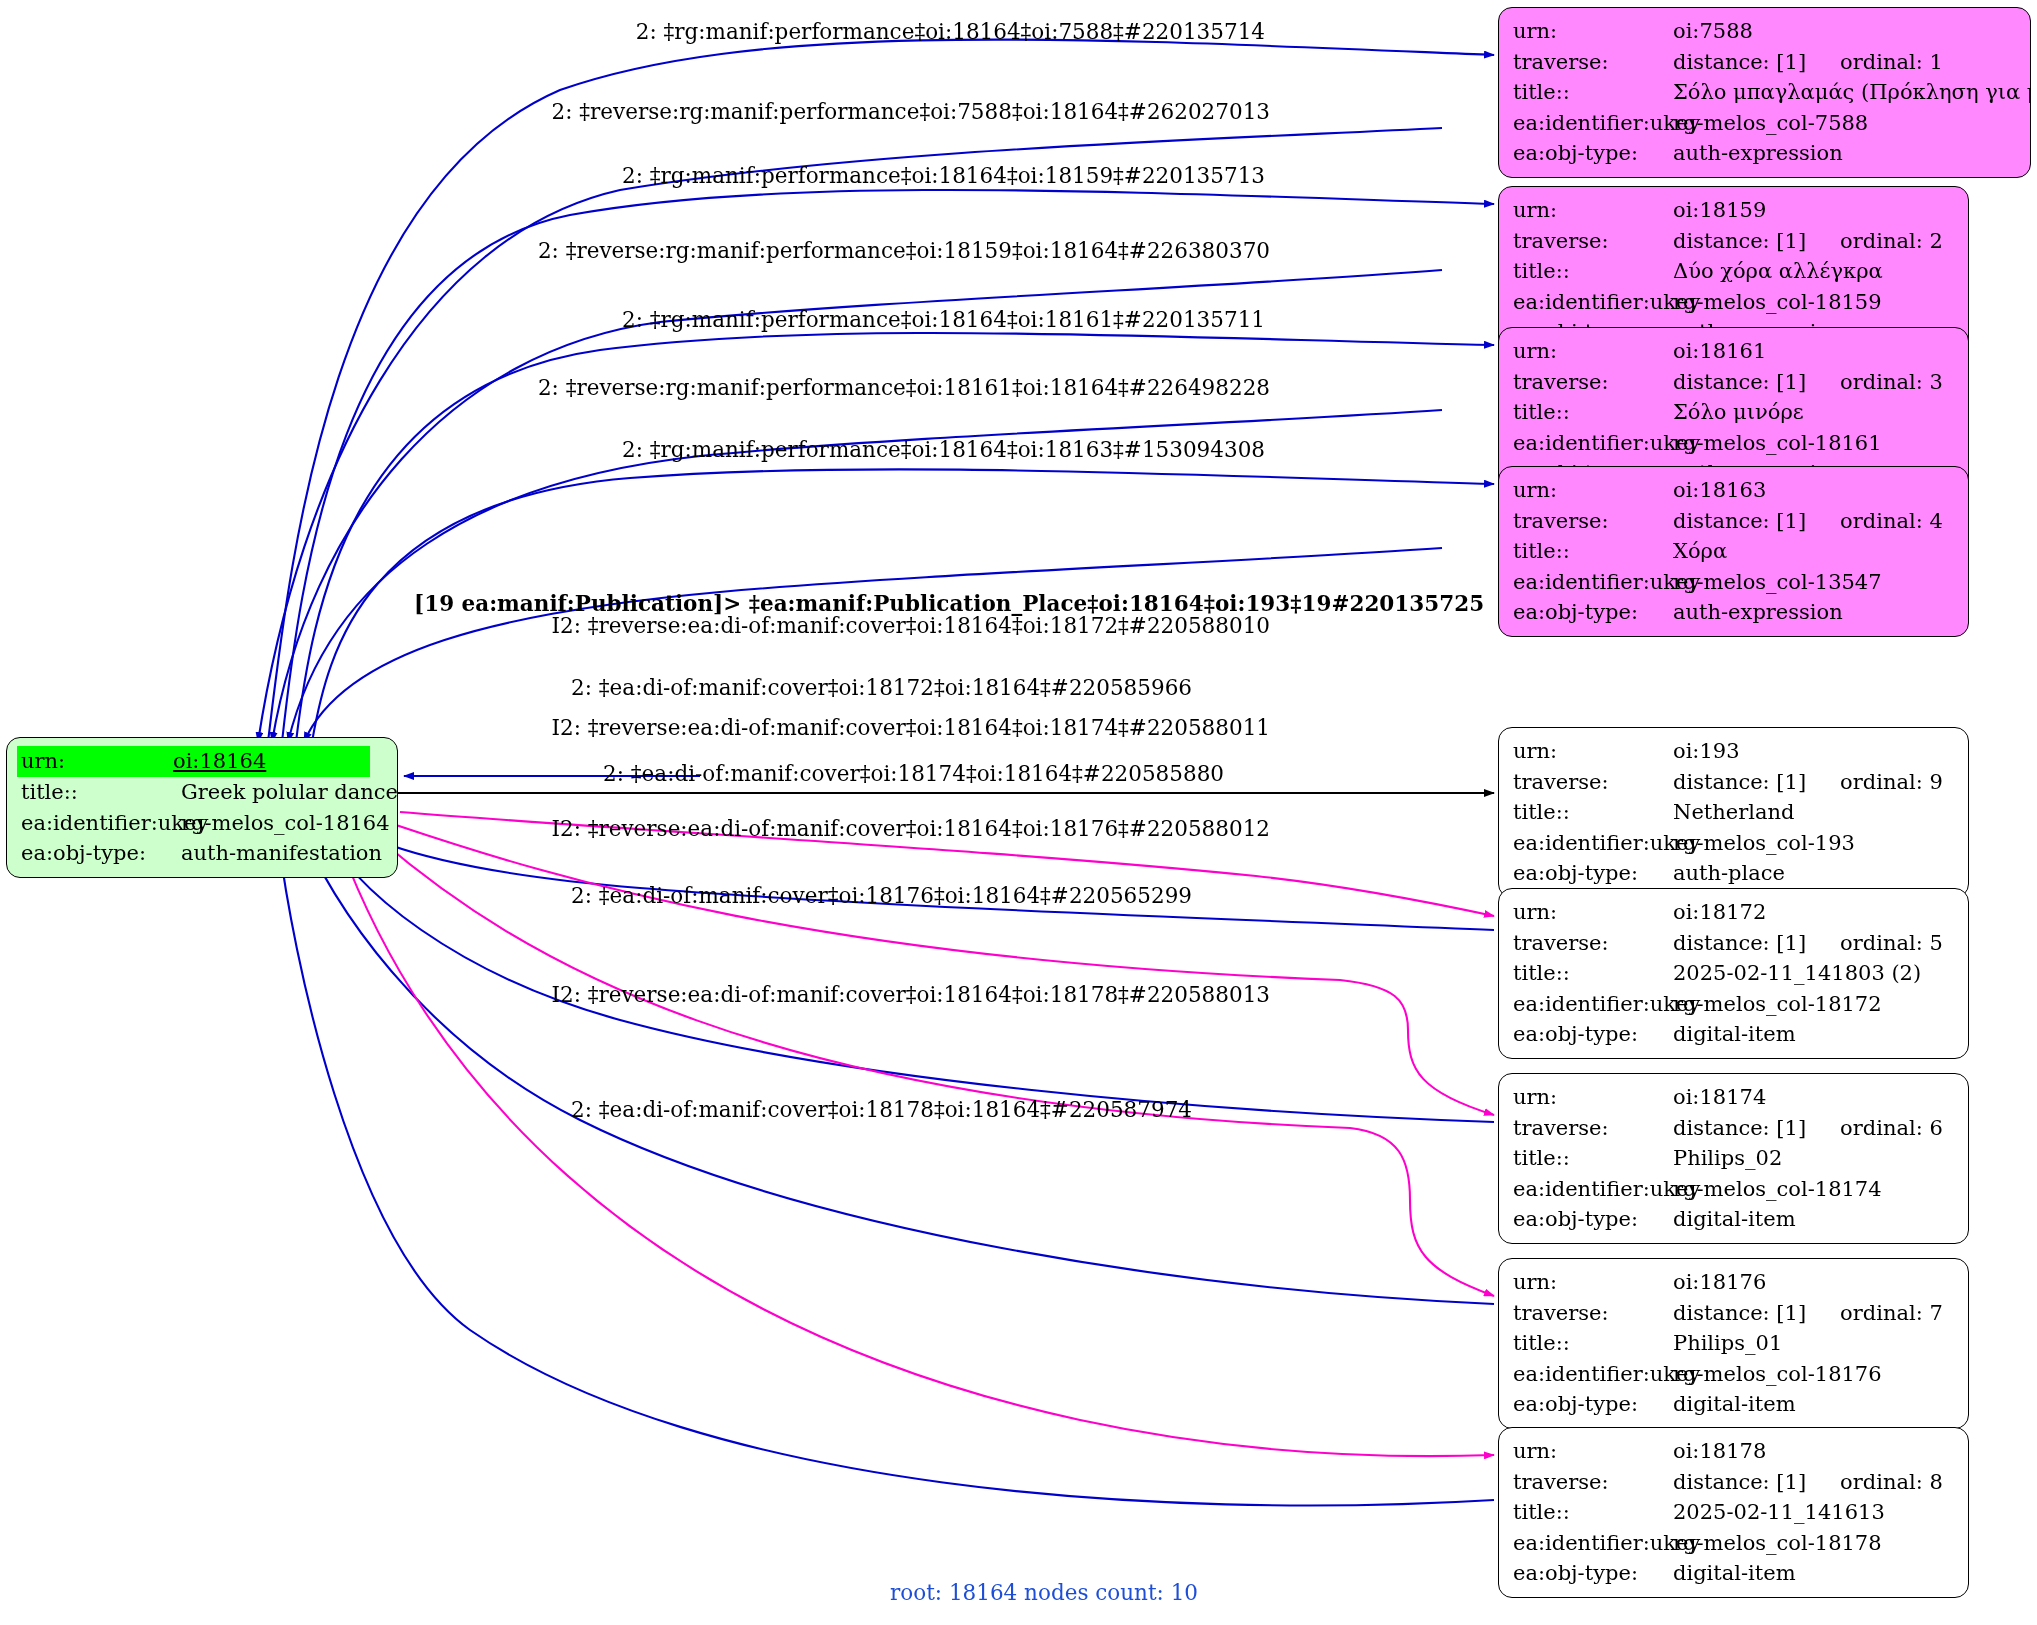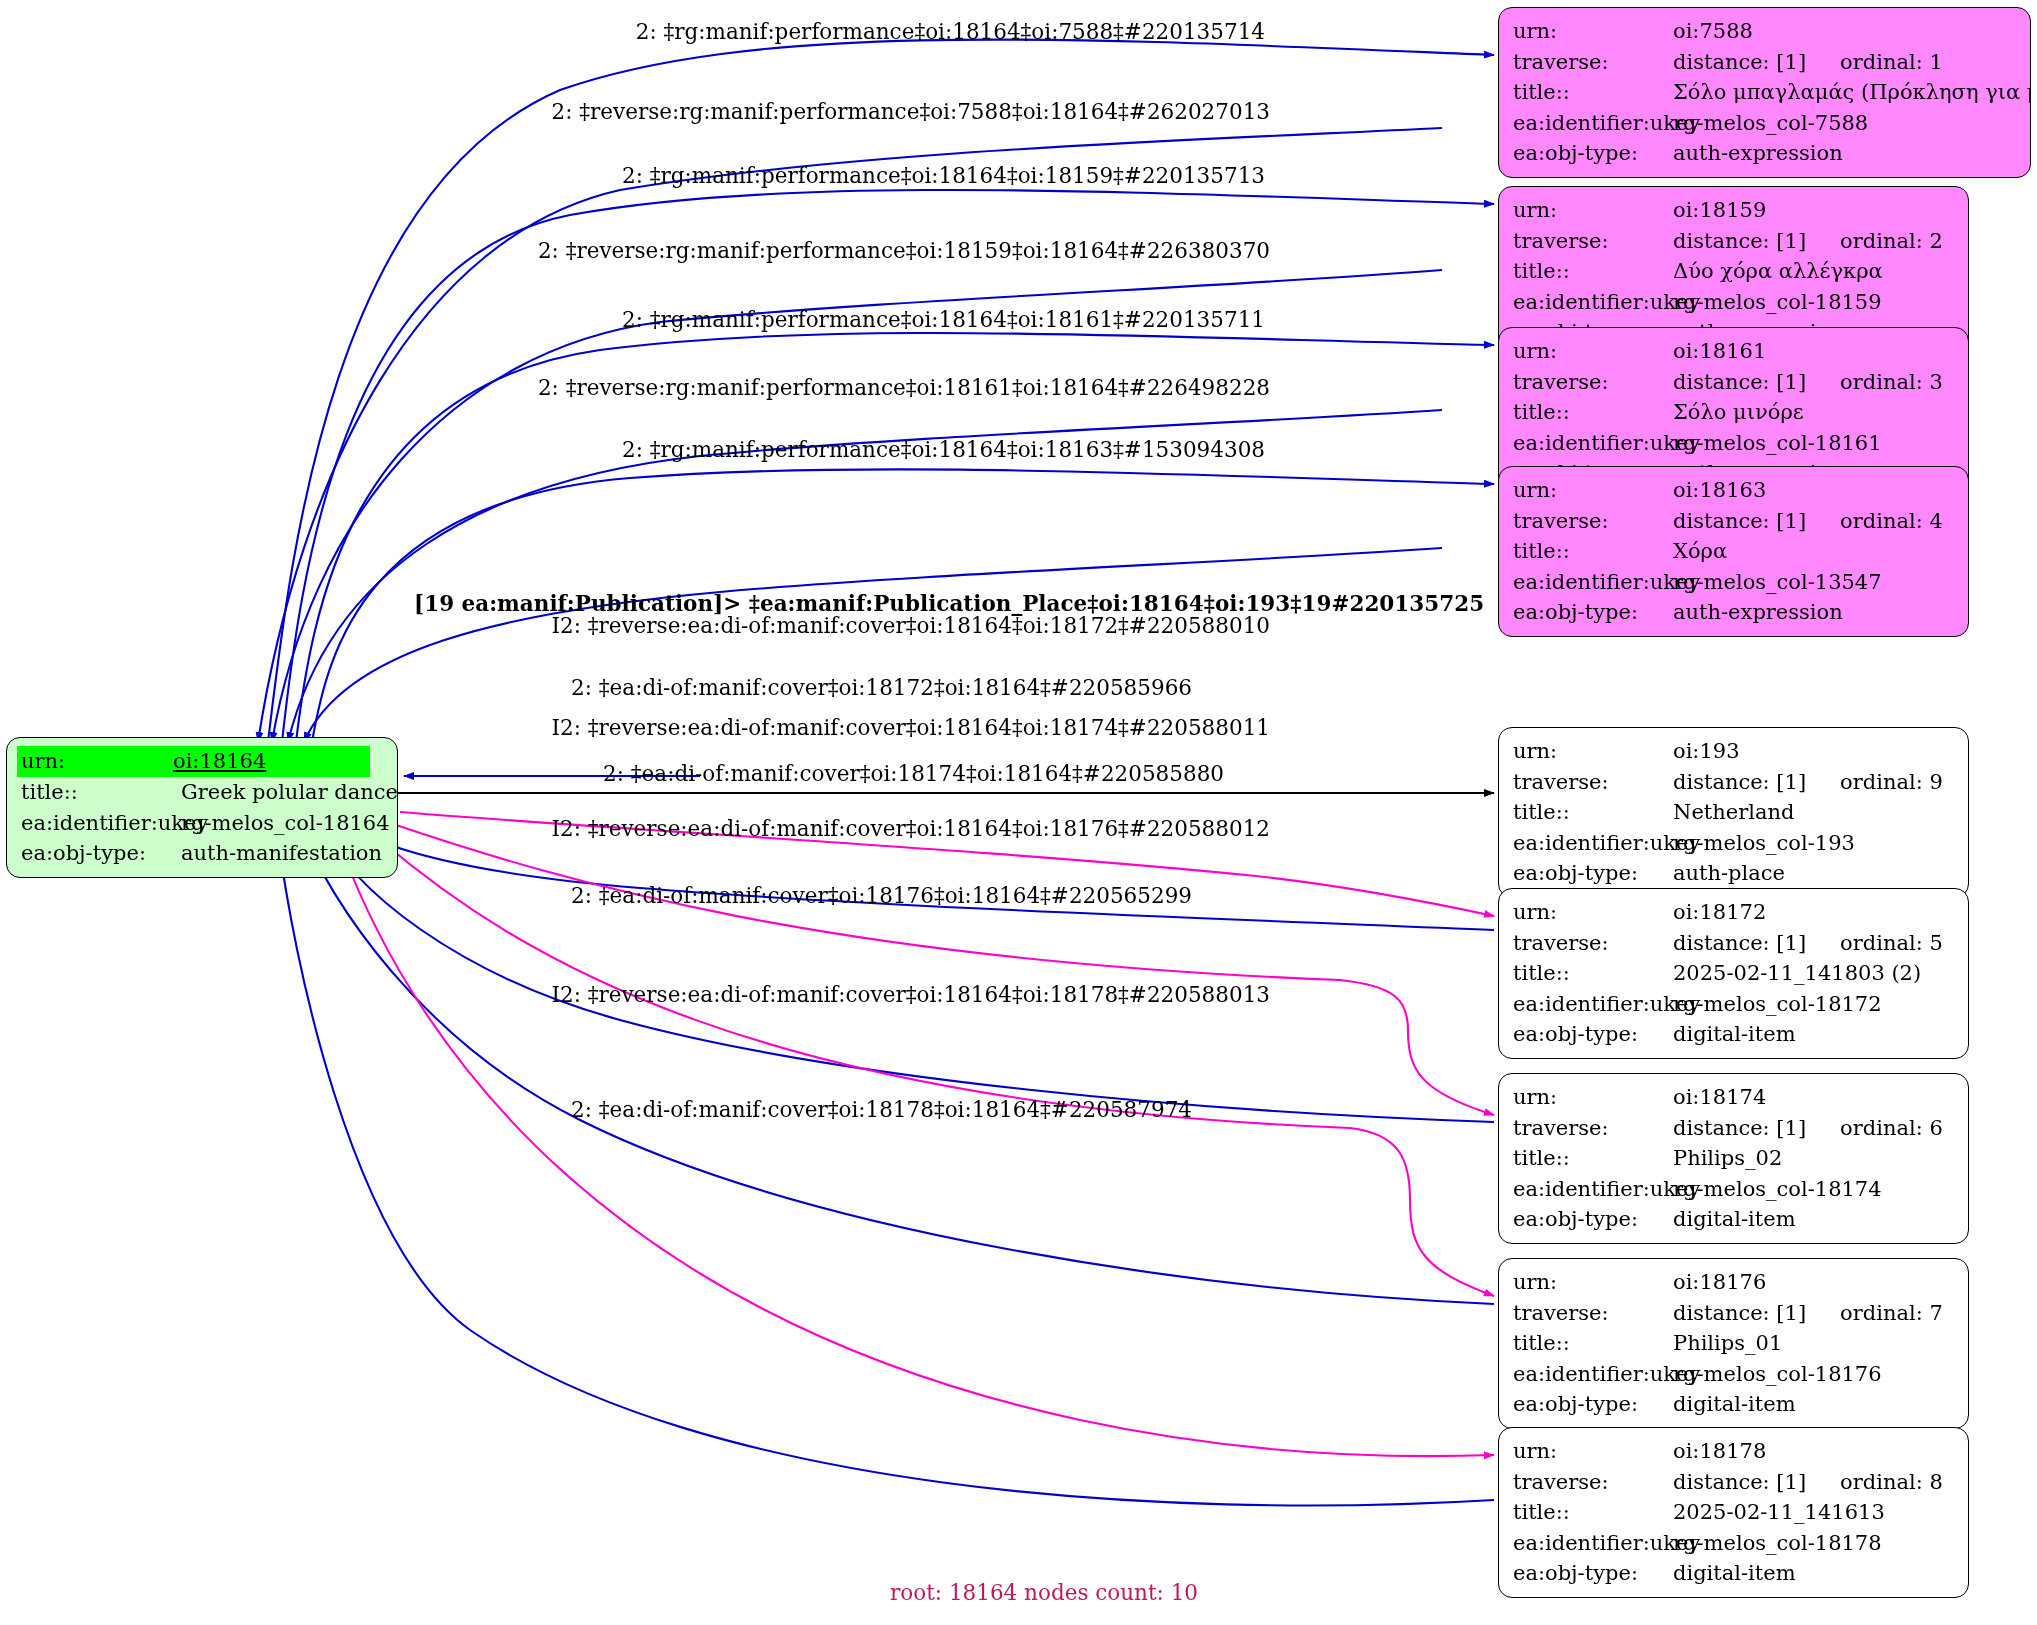--- a/index.html
+++ b/index.html
@@ -74,21 +74,21 @@
     font-size:21.5px;
     line-height:24px;
     white-space:nowrap;
     color:#000;
     transform:translateX(-100%);
   }
   .caption{
     position:absolute;
     font-size:21.5px;
     white-space:nowrap;
-    color:#be185d;
+    color:#1d4ed8;
   }
 </style>
 </head>
 <body>
 
 <div id="canvas">
 
   <svg id="edges" viewBox="0 0 2037 1625">
     <defs>
       <marker id="arrB" markerWidth="11" markerHeight="8" refX="10" refY="4" orient="auto" markerUnits="userSpaceOnUse">

